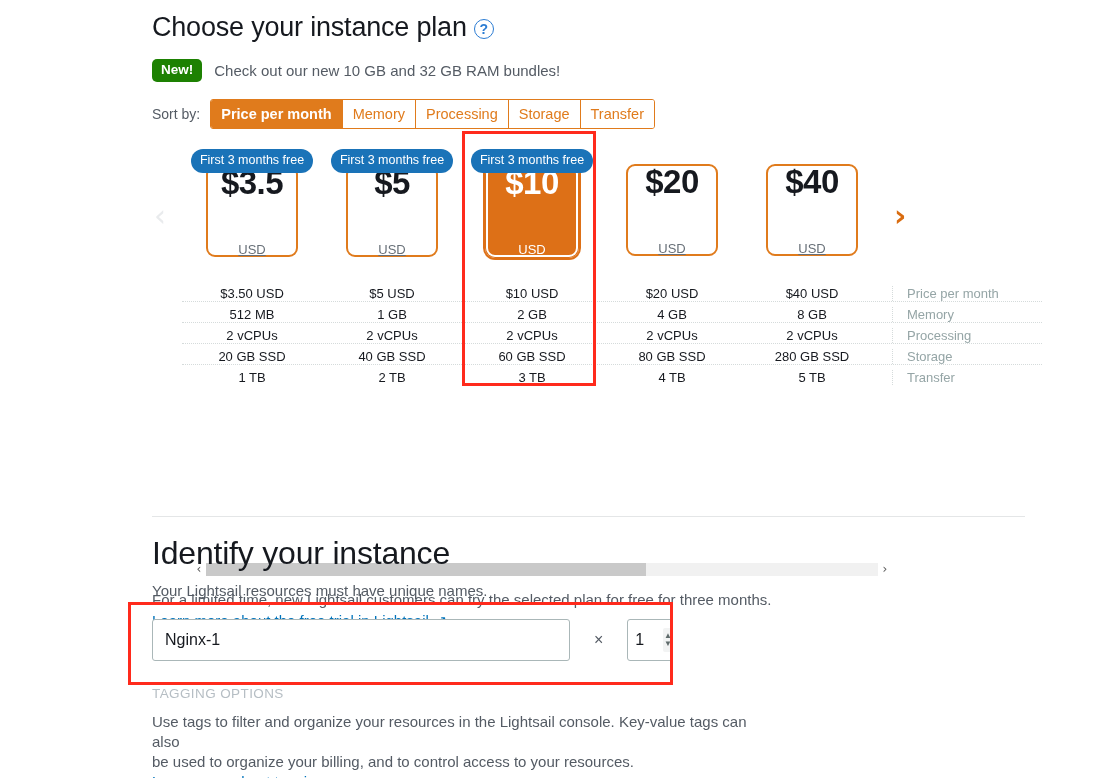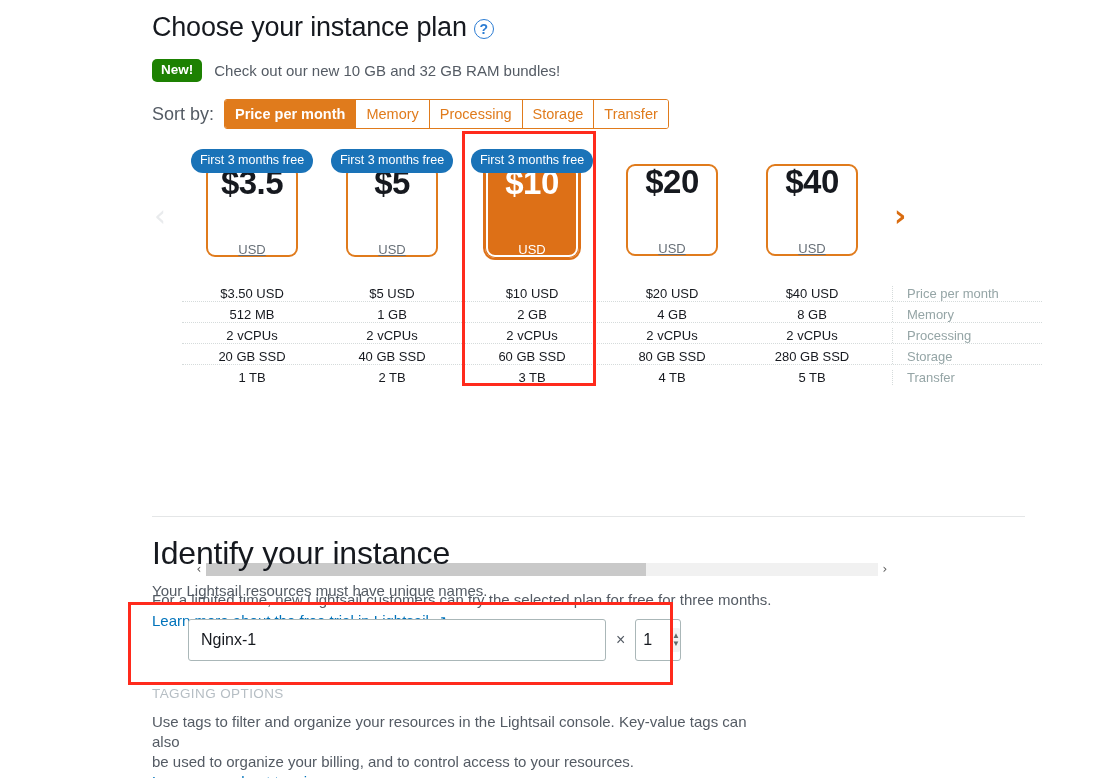--- a/index.html
+++ b/index.html
@@ -80,21 +80,21 @@
   }
 
   
   .sort-row {
     margin-top: 17px;
     display: flex;
     align-items: center;
     gap: 10px;
   }
   .sort-label {
-    font-size: 18px;
+    font-size: 14px;
     color: #545b64;
   }
   .sort-tabs {
     display: flex;
     border: 1px solid #e07b1c;
     border-radius: 3px;
     overflow: hidden;
     height: 28px;
   }
   .sort-tab {
@@ -310,22 +310,21 @@
   }
   .identify-sub {
     margin-top: 12px;
     font-size: 15px;
     color: #545b64;
   }
   .name-row {
     margin-top: 20px;
     display: flex;
     align-items: center;
-    gap: 10px;
-    margin-left: 36px;
+    gap: 24px;
   }
   .name-input {
     width: 418px;
     height: 42px;
     border: 1px solid #aab7b8;
     border-radius: 3px;
     font-size: 16px;
     color: #16191f;
     padding: 0 12px;
     box-sizing: border-box;

